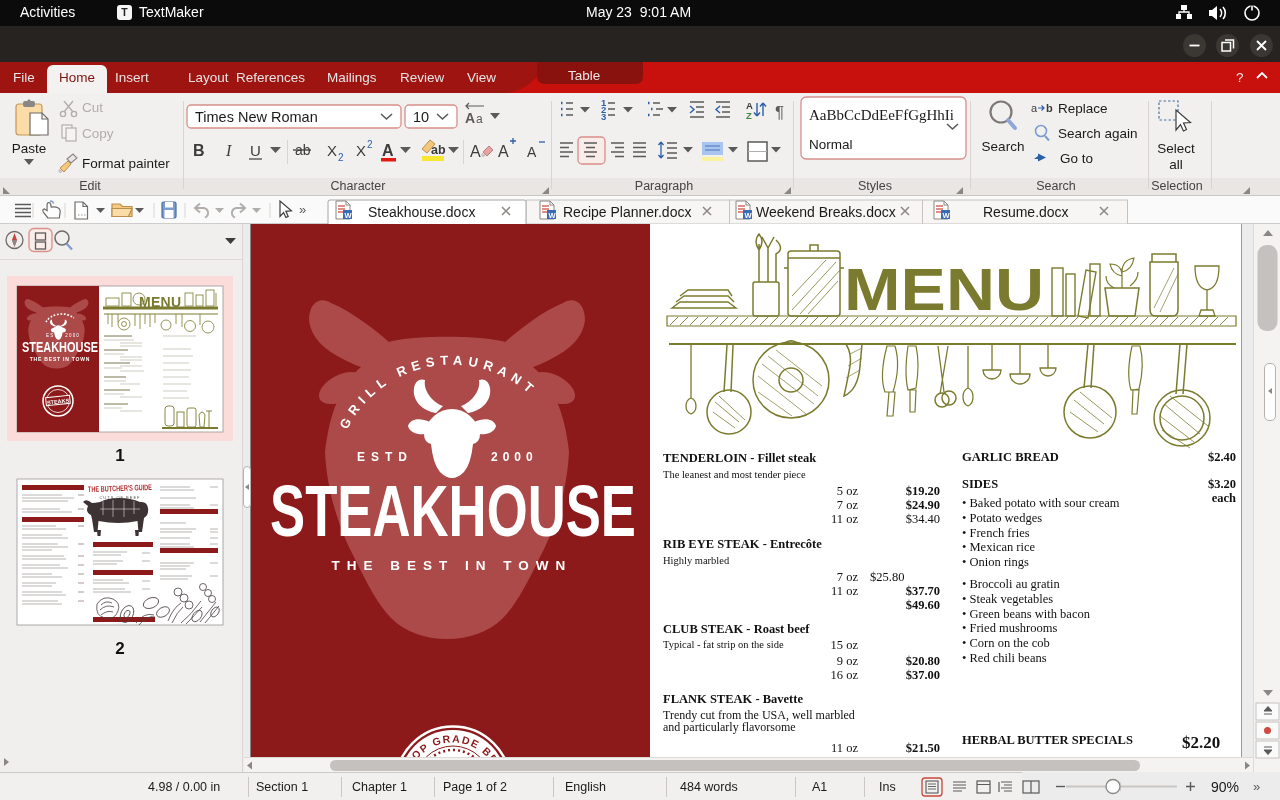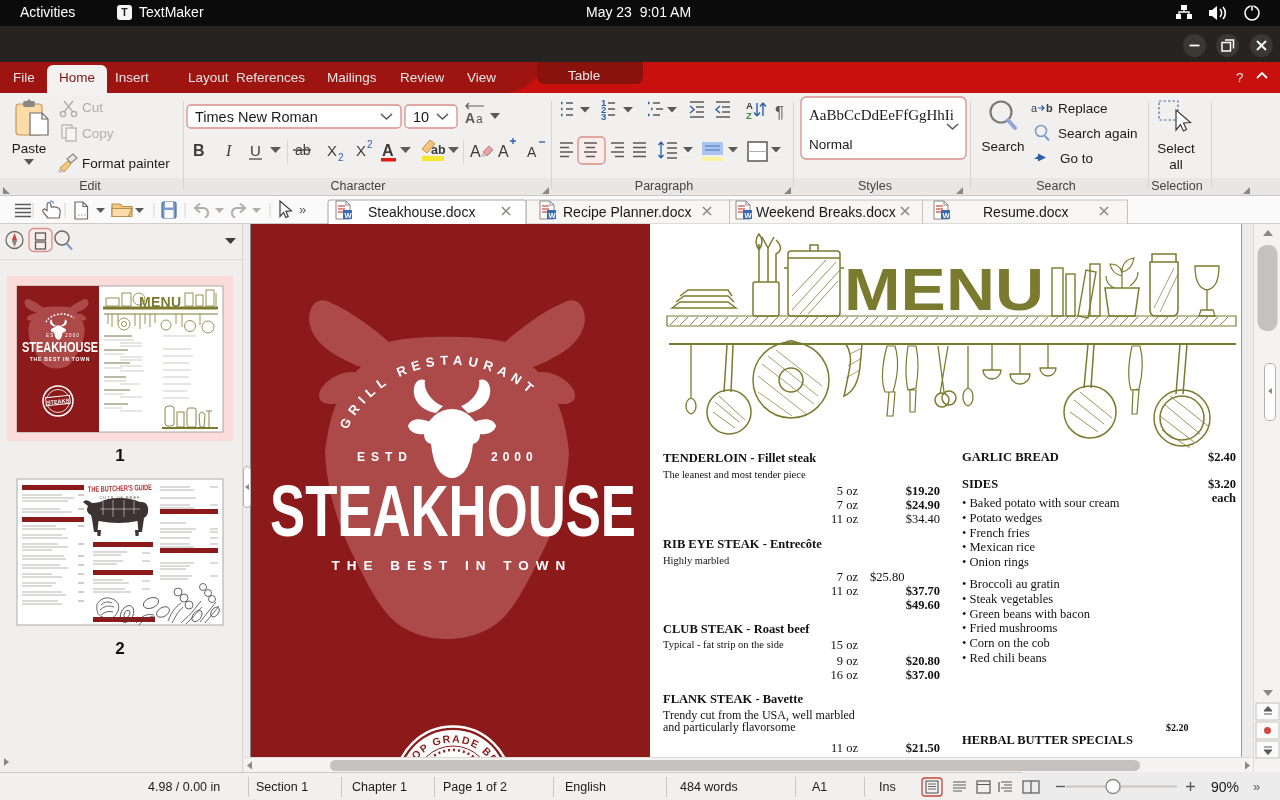--- a/index.html
+++ b/index.html
@@ -647,21 +647,21 @@
     <div class="abs" style="left:220px; top:517px; width:70px; text-align:right; font-size:12.5px; font-weight:bold;">$21.50</div>
 
   <div class="abs" style="left:312px; top:226px; font-size:12.5px; font-weight:bold;">GARLIC BREAD</div>
     <div class="abs" style="left:516px; top:226px; width:70px; text-align:right; font-size:12.5px; font-weight:bold;">$2.40</div>
   <div class="abs" style="left:312px; top:253px; font-size:12.5px; font-weight:bold;">SIDES</div>
     <div class="abs" style="left:516px; top:253px; width:70px; text-align:right; font-size:12.5px; font-weight:bold;">$3.20</div>
   <div class="abs" style="left:516px; top:267px; width:70px; text-align:right; font-size:12.5px; font-weight:bold;">each</div>
   <div class="abs" style="left:312px; top:353px; font-size:12.5px; line-height:14.8px;">• Broccoli au gratin<br>• Steak vegetables<br>• Green beans with bacon<br>• Fried mushrooms<br>• Corn on the cob<br>• Red chili beans</div>
   <div class="abs" style="left:312px; top:272px; font-size:12.5px; line-height:14.8px;">• Baked potato with sour cream<br>• Potato wedges<br>• French fries<br>• Mexican rice<br>• Onion rings</div>
   <div class="abs" style="left:312px; top:509px; font-size:12.5px; font-weight:bold;">HERBAL BUTTER SPECIALS</div>
-    <div class="abs" style="left:516px; top:498px; width:70px; text-align:left; font-size:10px; font-weight:bold;">$2.20</div>
+    <div class="abs" style="left:516px; top:509px; width:70px; text-align:center; font-size:17px; font-weight:bold;">$2.20</div>
 </div>
 
 <div class="abs" id="vscroll">
   <svg width="27" height="548">
     <path d="M9 12 l5 -6 5 6 z" fill="#8a8784"></path>
     <rect x="3.5" y="21" width="20" height="86" rx="9" fill="#c4c1be"></rect>
     <path d="M9 466 l5 6 5 -6 z" fill="#8a8784"></path>
     <rect x="2" y="479" width="23" height="17" fill="#fbfafa" stroke="#c5c2bf"></rect>
     <path d="M10 487 l4 -4.5 4 4.5 z M10 490 h8" fill="#5a5a5a" stroke="#5a5a5a" stroke-width="1"></path>
     <rect x="2" y="498" width="23" height="17" fill="#fbfafa" stroke="#c5c2bf"></rect>

